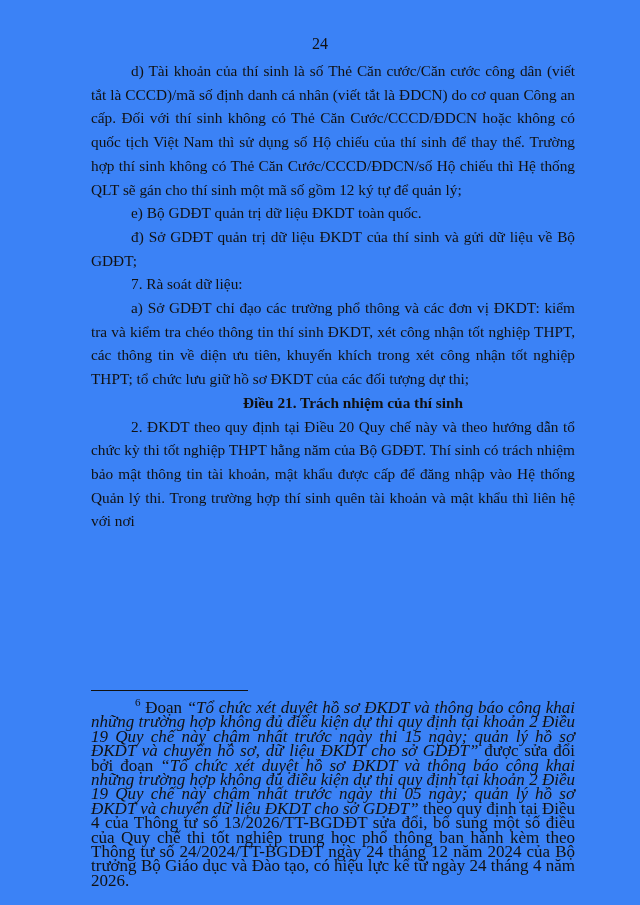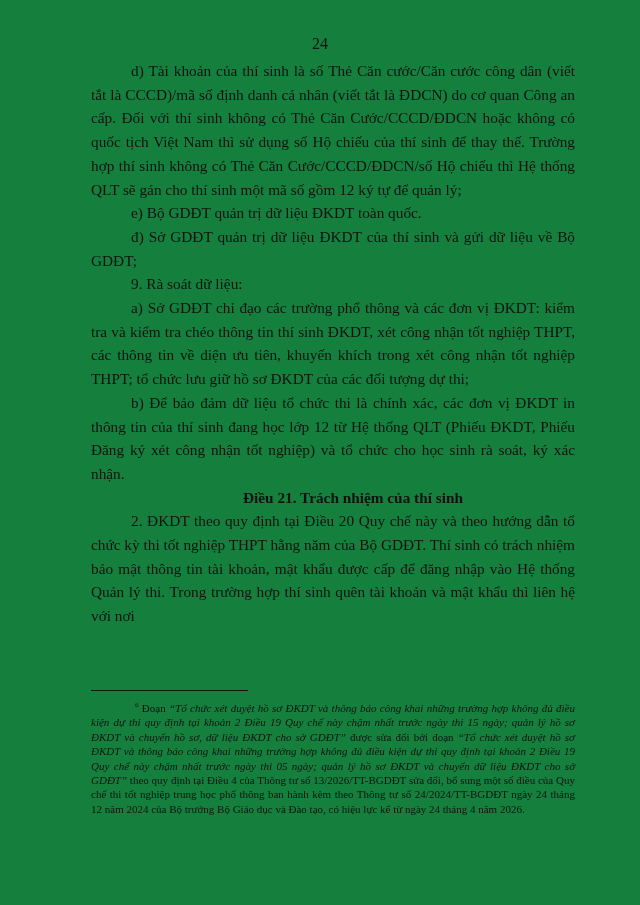--- a/index.html
+++ b/index.html
@@ -4,21 +4,21 @@
 <style>
   html, body {
     margin: 0;
     padding: 0;
     background: #ffffff;
   }
   .page {
     position: relative;
     width: 640px;
     height: 905px;
-    background: #15803d;
+    background: #3b82f6;
     color: #111111;
     font-family: "Liberation Serif", "DejaVu Serif", serif;
     overflow: hidden;
   }
   .page-number {
     position: absolute;
     top: 34px;
     left: 0;
     width: 100%;
     text-align: center;
@@ -56,21 +56,21 @@
     width: 484px;
   }
   .fn-rule {
     width: 157px;
     height: 0;
     border-top: 1.5px solid #111111;
     margin: 0 0 10px 0;
   }
   .footnote {
     margin: 0;
-    font-size: 11px;
+    font-size: 17px;
     line-height: 14.4px;
     text-align: justify;
     text-indent: 44px;
   }
   .footnote em {
     font-style: italic;
   }
   .footnote sup {
     font-size: 0.65em;
     line-height: 0;
@@ -85,25 +85,24 @@
 
   <div class="content">
 
 
     <p class="indent">d) Tài khoản của thí sinh là số Thẻ Căn cước/Căn cước công dân (viết tắt là CCCD)/mã số định danh cá nhân (viết tắt là ĐDCN) do cơ quan Công an cấp. Đối với thí sinh không có Thẻ Căn Cước/CCCD/ĐDCN hoặc không có quốc tịch Việt Nam thì sử dụng số Hộ chiếu của thí sinh để thay thế. Trường hợp thí sinh không có Thẻ Căn Cước/CCCD/ĐDCN/số Hộ chiếu thì Hệ thống QLT sẽ gán cho thí sinh một mã số gồm 12 ký tự để quản lý;</p>
 
     <p class="indent">e) Bộ GDĐT quản trị dữ liệu ĐKDT toàn quốc.</p>
 
     <p class="indent">đ) Sở GDĐT quản trị dữ liệu ĐKDT của thí sinh và gửi dữ liệu về Bộ GDĐT;</p>
 
-    <p class="indent">9. Rà soát dữ liệu:</p>
+    <p class="indent">7. Rà soát dữ liệu:</p>
 
     <p class="indent">a) Sở GDĐT chỉ đạo các trường phổ thông và các đơn vị ĐKDT: kiểm tra và kiểm tra chéo thông tin thí sinh ĐKDT, xét công nhận tốt nghiệp THPT, các thông tin về diện ưu tiên, khuyến khích trong xét công nhận tốt nghiệp THPT; tổ chức lưu giữ hồ sơ ĐKDT của các đối tượng dự thi;</p>
 
-    <p class="indent">b) Để bảo đảm dữ liệu tổ chức thi là chính xác, các đơn vị ĐKDT in thông tin của thí sinh đang học lớp 12 từ Hệ thống QLT (Phiếu ĐKDT, Phiếu Đăng ký xét công nhận tốt nghiệp) và tổ chức cho học sinh rà soát, ký xác nhận.</p>
 
     <p class="indent heading">Điều 21. Trách nhiệm của thí sinh</p>
 
     <p class="indent">2. ĐKDT theo quy định tại Điều 20 Quy chế này và theo hướng dẫn tổ chức kỳ thi tốt nghiệp THPT hằng năm của Bộ GDĐT. Thí sinh có trách nhiệm bảo mật thông tin tài khoản, mật khẩu được cấp để đăng nhập vào Hệ thống Quản lý thi. Trong trường hợp thí sinh quên tài khoản và mật khẩu thì liên hệ với nơi</p>
 
   </div>
 
   <div class="footnote-block">
     <div class="fn-rule"></div>
     <p class="footnote"><sup>6</sup><span> Đoạn </span><em>“Tổ chức xét duyệt hồ sơ ĐKDT và thông báo công khai những trường hợp không đủ điều kiện dự thi quy định tại khoản 2 Điều 19 Quy chế này chậm nhất trước ngày thi 15 ngày; quản lý hồ sơ ĐKDT và chuyển hồ sơ, dữ liệu ĐKDT cho sở GDĐT”</em><span> được sửa đổi bởi đoạn </span><em>“Tổ chức xét duyệt hồ sơ ĐKDT và thông báo công khai những trường hợp không đủ điều kiện dự thi quy định tại khoản 2 Điều 19 Quy chế này chậm nhất trước ngày thi 05 ngày; quản lý hồ sơ ĐKDT và chuyển dữ liệu ĐKDT cho sở GDĐT”</em><span> theo quy định tại Điều 4 của Thông tư số 13/2026/TT-BGDĐT sửa đổi, bổ sung một số điều của Quy chế thi tốt nghiệp trung học phổ thông ban hành kèm theo Thông tư số 24/2024/TT-BGDĐT ngày 24 tháng 12 năm 2024 của Bộ trưởng Bộ Giáo dục và Đào tạo, có hiệu lực kể từ ngày 24 tháng 4 năm 2026.</span></p>

